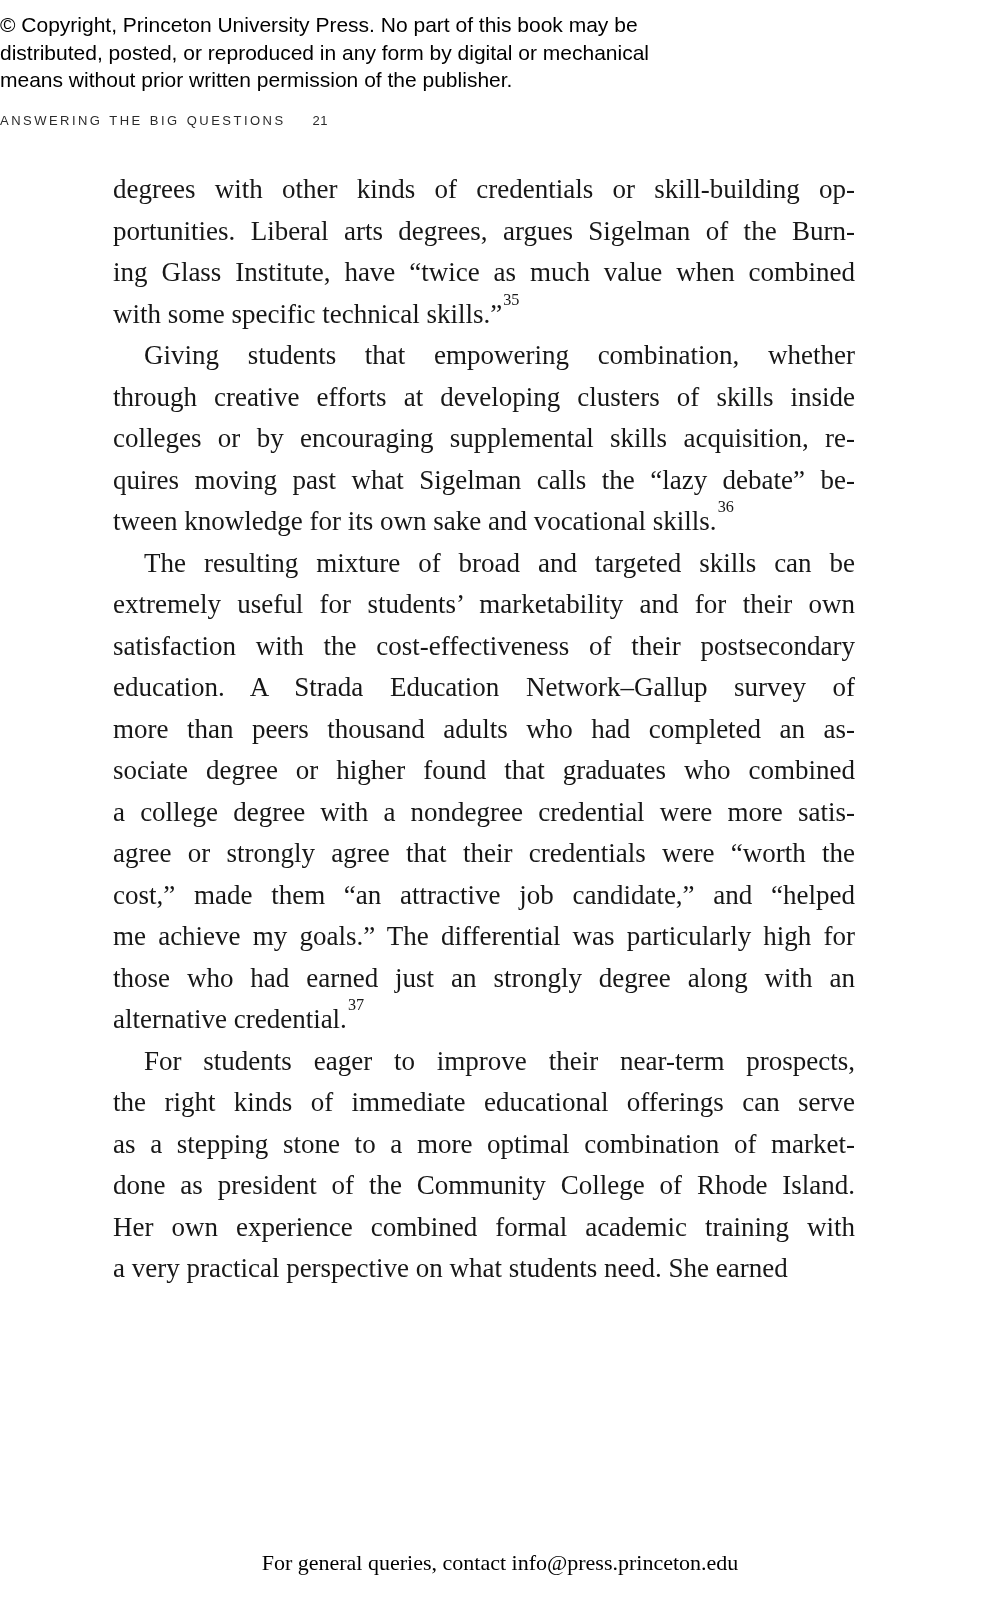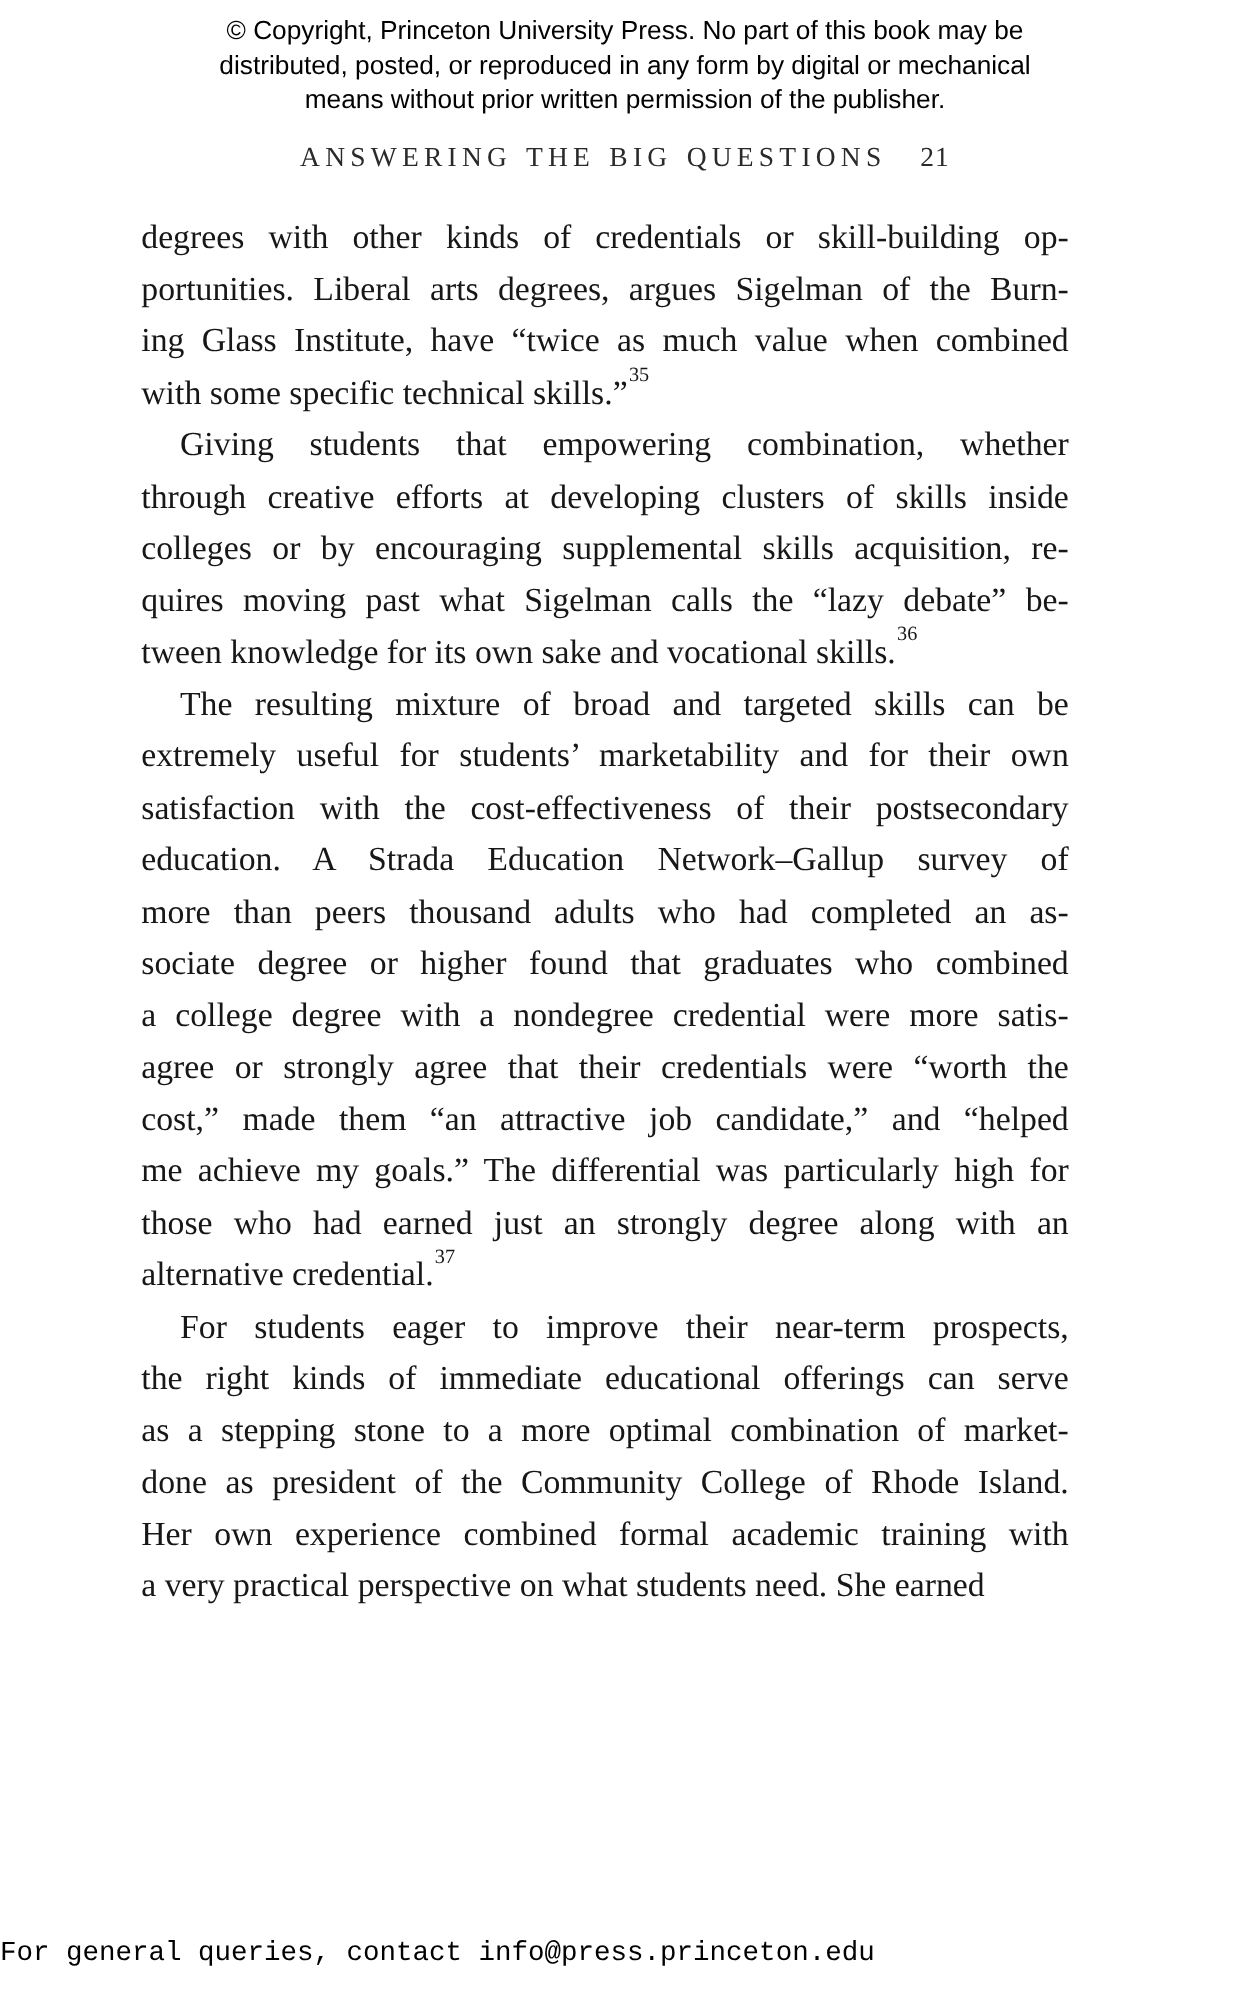--- a/index.html
+++ b/index.html
@@ -16,35 +16,35 @@
     height: 1600px;
     background: var(--page-bg);
     overflow: hidden;
   }
   
   .copyright {
     position: absolute;
     top: 11px;
     left: 0;
     width: 100%;
-    text-align: center;
+    text-align: left;
     font-family: "Liberation Sans", sans-serif;
     font-size: 21px;
     line-height: 27.5px;
     color: var(--notice-text);
   }
   
   .running-head {
     position: absolute;
     top: 113px;
     left: 0;
     width: 100%;
-    text-align: center;
-    font-family: Liberation Serif, serif;
-    font-size: 22px;
+    text-align: left;
+    font-family: Liberation Sans, sans-serif;
+    font-size: 13px;
     color: var(--head-text);
     white-space: nowrap;
   }
   .running-head .head-title {
     letter-spacing: 0.19em;
     word-spacing: 0.08em;
   }
   .running-head .pagenum {
     margin-left: 27px;
     letter-spacing: 0.04em;
@@ -75,21 +75,22 @@
     position: relative;
     top: -0.48em;
     margin-left: 1px;
   }
   
   .footer {
     position: absolute;
     top: 1550px;
     left: 0;
     width: 100%;
-    font-family: Liberation Mono, monospace;
+    text-align: center;
+    font-family: Liberation Serif, serif;
     font-size: 22px;
     color: var(--notice-text);
   }
 </style>
 </head>
 <body>
 
 <div class="page">
 
   <div class="copyright">

